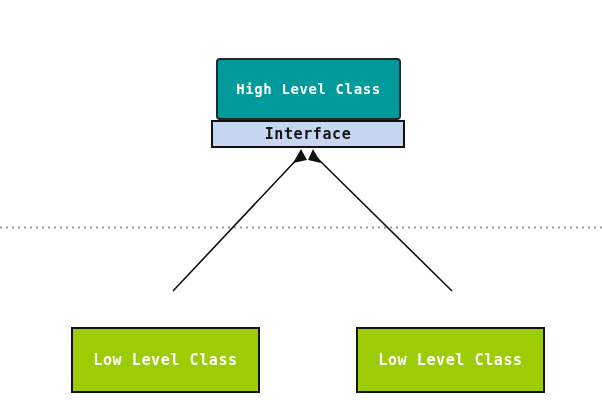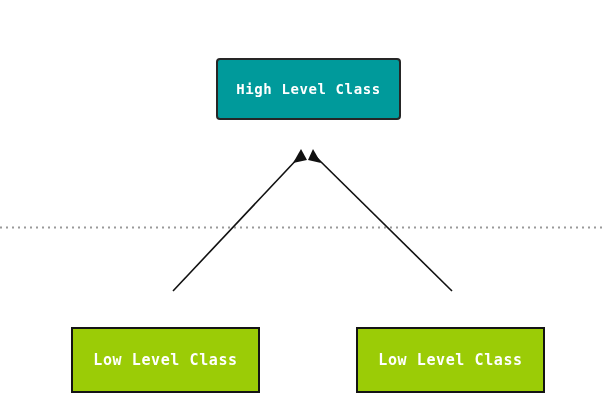--- a/index.html
+++ b/index.html
@@ -106,20 +106,23 @@
 
   <svg id="arrow-layer" viewBox="0 0 602 400" xmlns="http://www.w3.org/2000/svg">
     <polygon points="301,149 293,163 307,160" fill="#111111"></polygon>
     <polygon points="313,149 308,160 321,163" fill="#111111"></polygon>
   </svg>
 
   <div class="box" id="high-level-class">
     <span>High Level Class</span>
   </div>
 
+  <div class="box" id="interface-box">
+    <span>Interface</span>
+  </div>
 
   <div class="box low-level-class" id="low-level-class-left">
     <span>Low Level Class</span>
   </div>
 
   <div class="box low-level-class" id="low-level-class-right">
     <span>Low Level Class</span>
   </div>
 
 </div>

